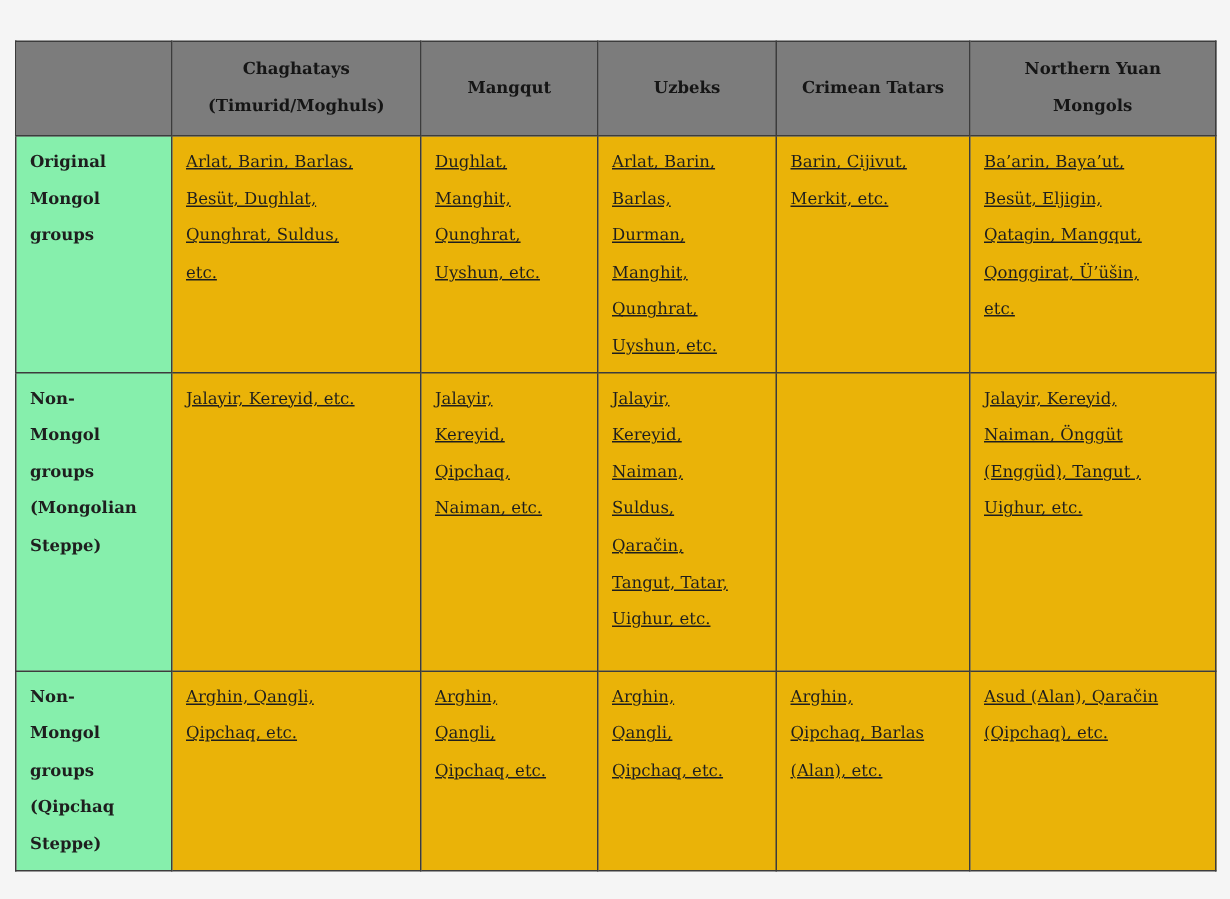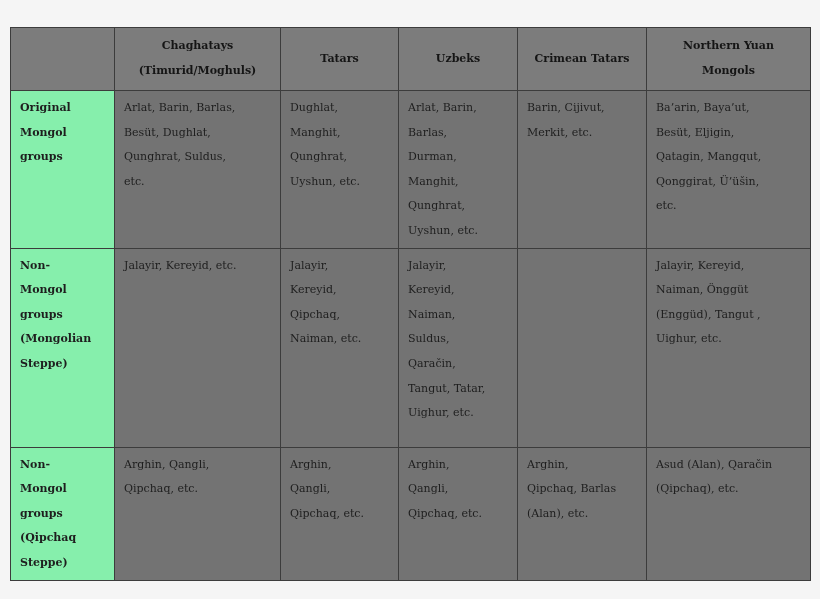--- a/index.html
+++ b/index.html
@@ -33,21 +33,21 @@
     text-align: center;
     vertical-align: middle;
     height: 54px;
     padding: 4px 6px;
     line-height: 24.6px;
   }
   table.groups tbody th {
     font-weight: bold;
     background: #86efac;
   }
-  table.groups tbody td { background: #737373; }
+  table.groups tbody td { background: #eab308; text-decoration: underline; }
   tr.r1 td, tr.r1 th { height: 139px; }
   tr.r2 td, tr.r2 th { height: 189px; }
   tr.r3 td, tr.r3 th { height: 121px; }
   .cell-line { display: block; }
 </style>
 </head>
 <body>
 
 <table class="groups">
   <colgroup>
@@ -59,21 +59,21 @@
     <col style="width:164px">
   </colgroup>
   <thead>
     <tr>
       <th></th>
       <th>
         <span class="cell-line">Chaghatays</span>
         <span class="cell-line">(Timurid/Moghuls)</span>
       </th>
       <th>
-        <span class="cell-line">Tatars</span>
+        <span class="cell-line">Mangqut</span>
       </th>
       <th>
         <span class="cell-line">Uzbeks</span>
       </th>
       <th>
         <span class="cell-line">Crimean Tatars</span>
       </th>
       <th>
         <span class="cell-line">Northern Yuan</span>
         <span class="cell-line">Mongols</span>

